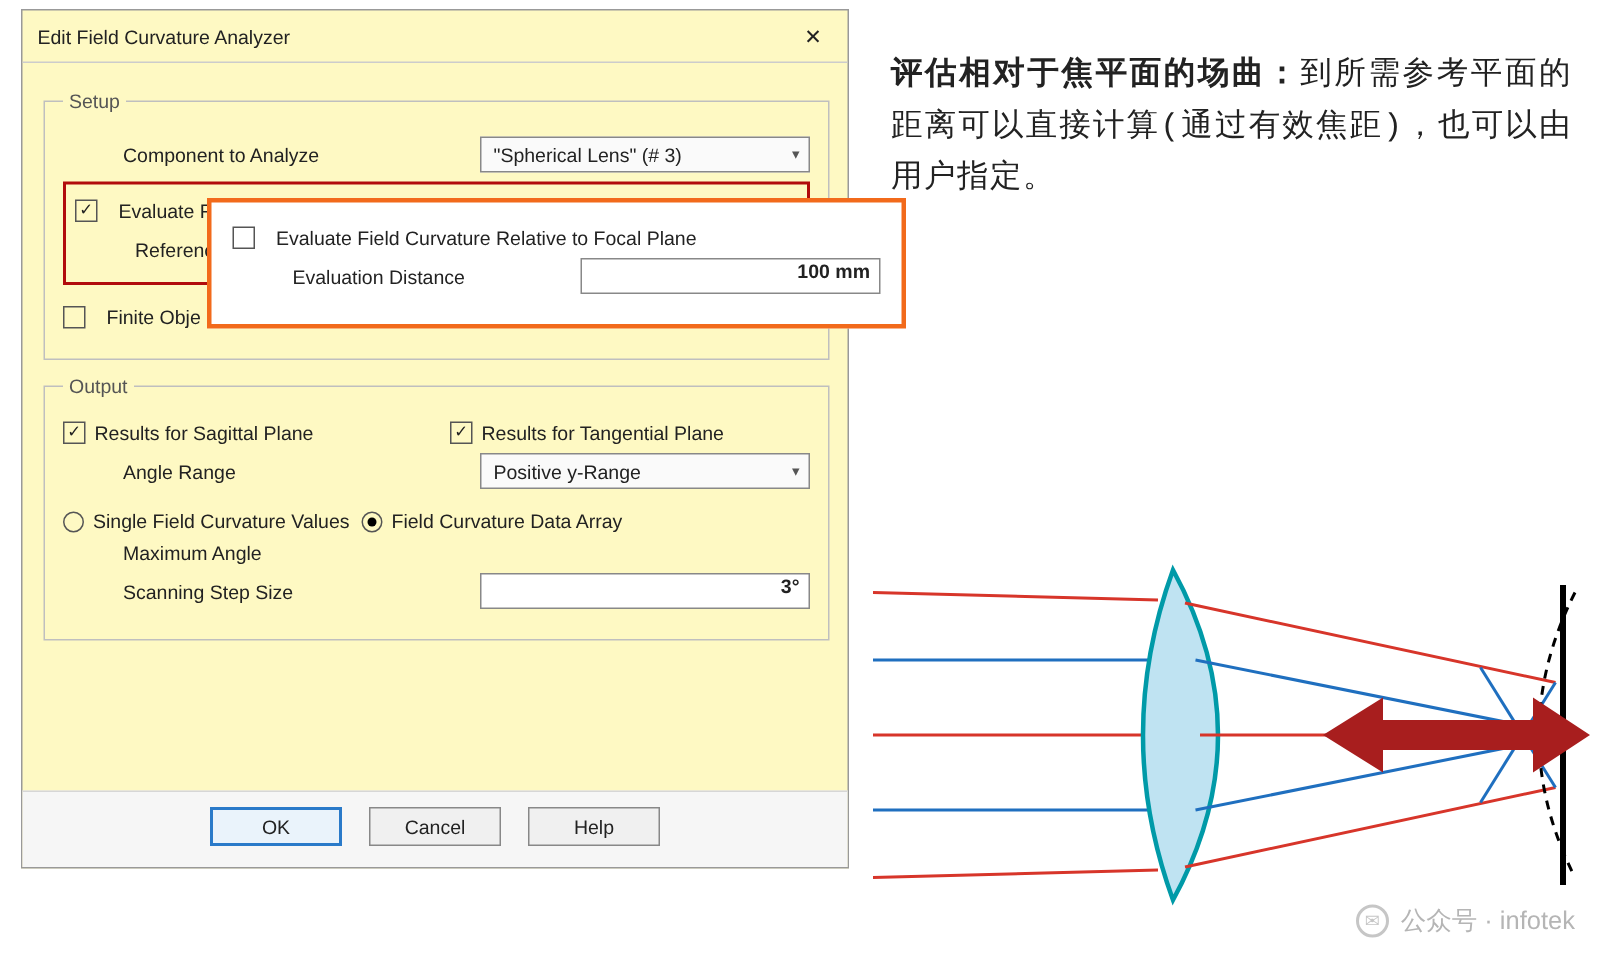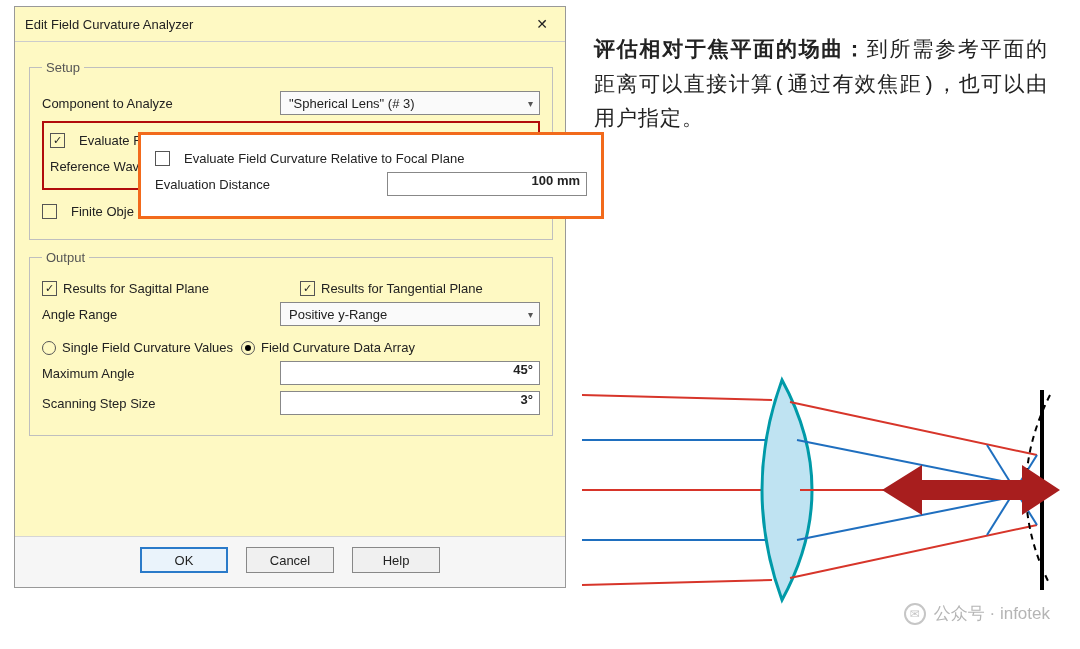--- a/index.html
+++ b/index.html
@@ -40,21 +40,21 @@
     border: 1px solid #bfbfbf;
     margin: 8px 0 10px 0;
     padding: 10px 12px 14px 12px;
   }
   legend { padding: 0 4px; color: #555; font-size: 13px; }
   .row {
     display: flex; align-items: center;
     margin: 6px 0;
     gap: 8px;
   }
-  .row .label { width: 230px; }
+  .row .label { width: 230px; margin-left: 40px; }
   .combo {
     display: flex; align-items: center; justify-content: space-between;
     border: 1px solid #888;
     height: 24px;
     padding: 0 6px 0 8px;
     background: #fafafa;
     min-width: 200px;
   }
   .combo .chev { font-size: 10px; color: #555; }
   .input-text {
@@ -217,23 +217,20 @@
         <div style="display:flex;align-items:center;width:250px">
           <span class="radio">
               <span class="dot"></span>
             </span>
           <span>Field Curvature Data Array</span>
         </div>
       </div>
 
       <div class="row">
         <span class="label">Maximum Angle</span>
-        <div class="input-text" style="flex:1">
-          <span>45°</span>
-        </div>
       </div>
 
       <div class="row">
         <span class="label">Scanning Step Size</span>
         <div class="input-text" style="flex:1">
           <span>3°</span>
         </div>
       </div>
     </fieldset>
     <div style="height:80px"></div>

